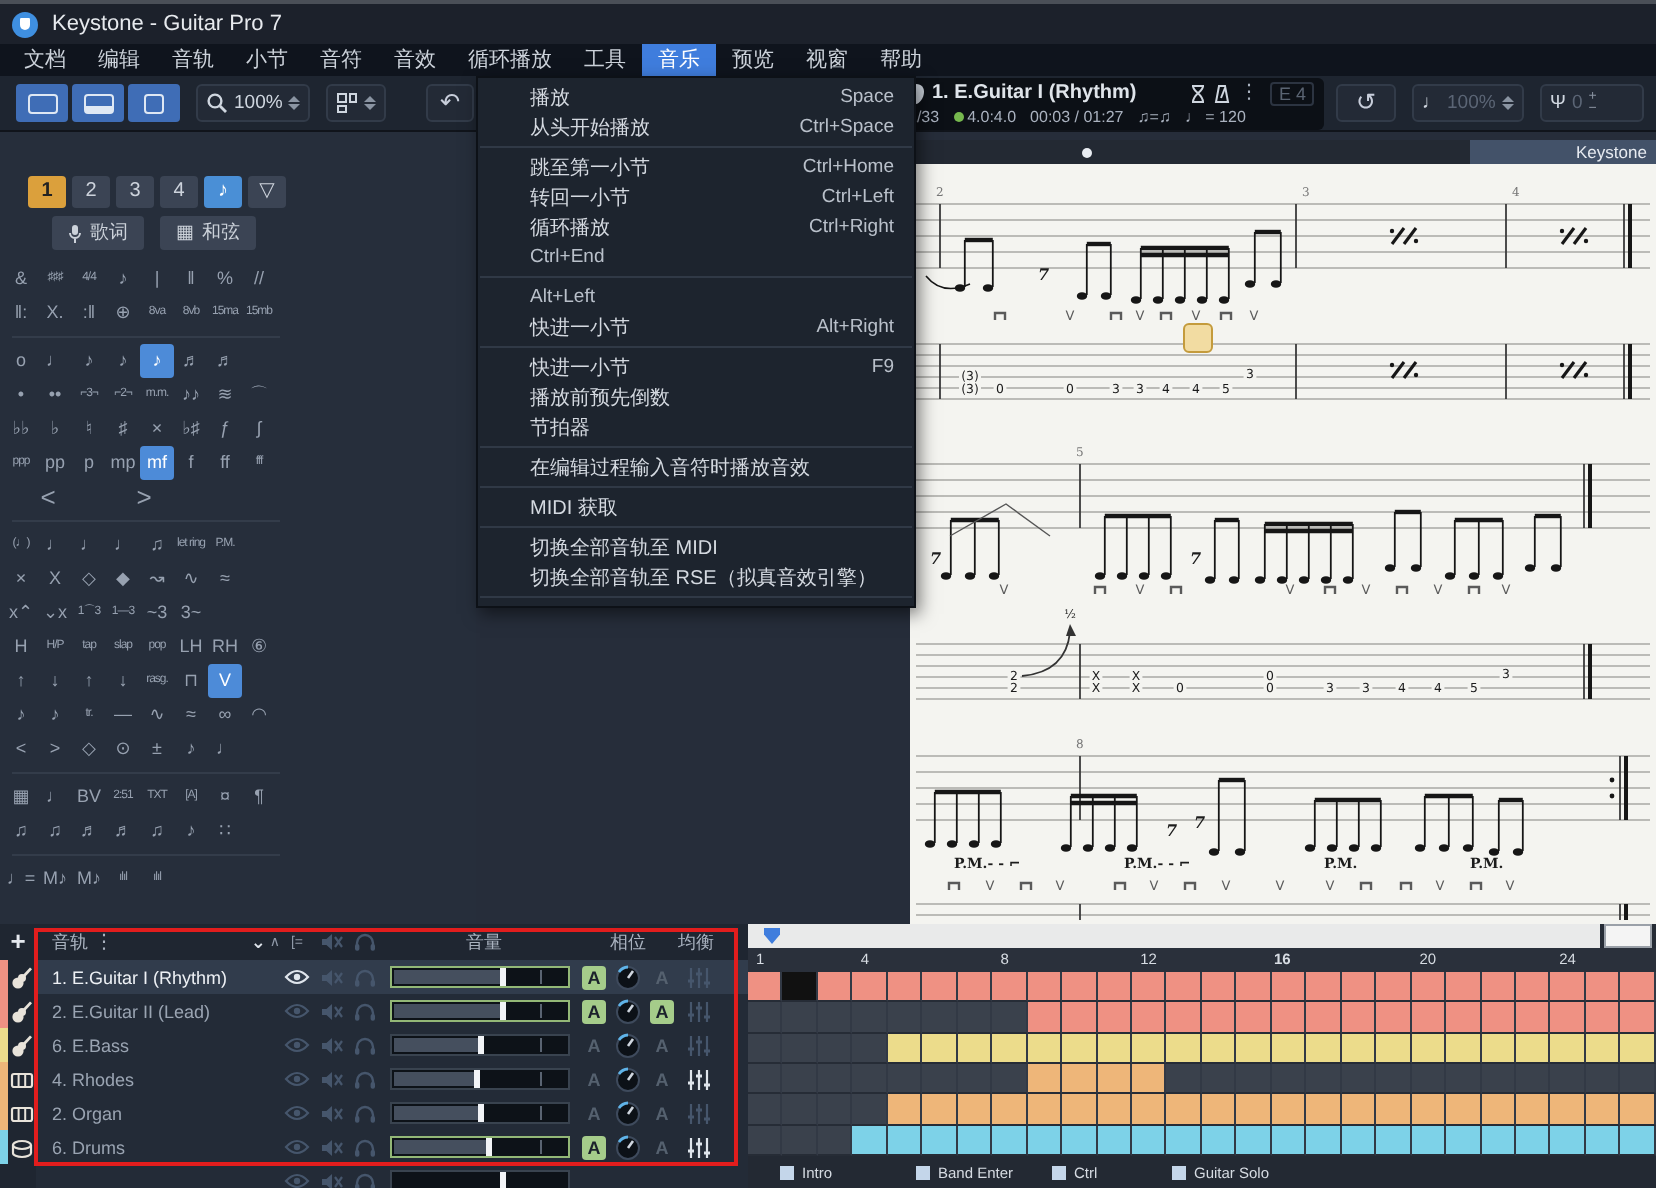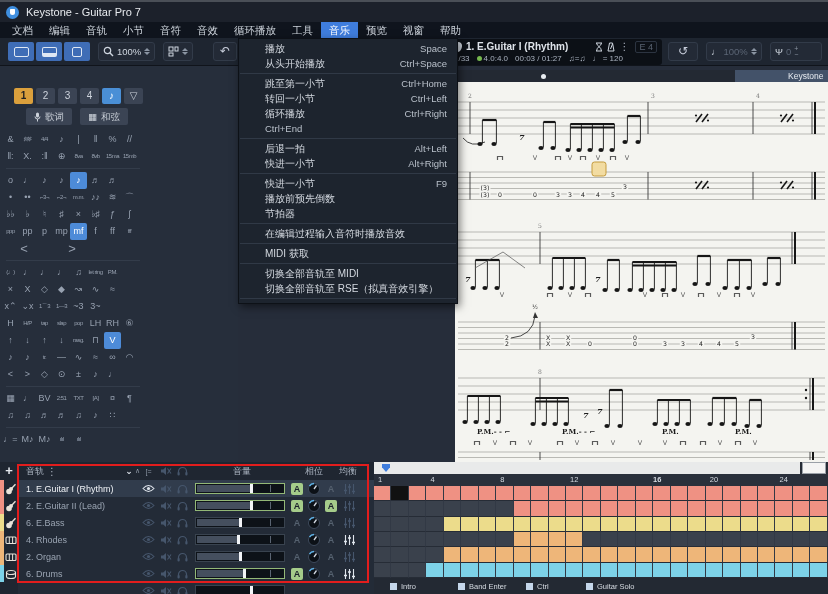--- a/index.html
+++ b/index.html
@@ -730,21 +730,20 @@
     </div>
     <div class="dd-row">
       <span class="dd-label">循环播放</span>
       <span class="dd-short">Ctrl+Right</span>
     </div>
     <div class="dd-row">
       <span class="dd-short">Ctrl+End</span>
     </div>
     <div class="dd-sep"></div>
     <div class="dd-row">
-      <span class="dd-label">后退一拍</span>
       <span class="dd-short">Alt+Left</span>
     </div>
     <div class="dd-row">
       <span class="dd-label">快进一小节</span>
       <span class="dd-short">Alt+Right</span>
     </div>
     <div class="dd-sep"></div>
     <div class="dd-row">
       <span class="dd-label">快进一小节</span>
       <span class="dd-short">F9</span>
@@ -1202,21 +1201,21 @@
 <div class="timeline">
   <div class="scrub">
       <span class="scrub-marker"></span>
     </div>
   <div class="scrub-box"></div>
   <div class="ruler" id="tl-ruler">
       <span style="left: 4px;">1</span>
       <span style="left: 56.3846px;">4</span>
       <span style="left: 126.231px;">8</span>
       <span style="left: 196.077px;">12</span>
-      <span style="left: 279px; font-weight: bold;">16</span>
+      <span style="left: 263px; font-weight: bold;">16</span>
       <span style="left: 335.769px;">20</span>
       <span style="left: 405.615px;">24</span>
     </div>
   <div class="grid" id="tl-grid">
       <div class="grow">
         <div class="gcell" style="background: rgb(239, 145, 131);"></div>
         <div class="gcell" style="background: rgb(17, 17, 17);"></div>
         <div class="gcell" style="background: rgb(239, 145, 131);"></div>
         <div class="gcell" style="background: rgb(239, 145, 131);"></div>
         <div class="gcell" style="background: rgb(239, 145, 131);"></div>

